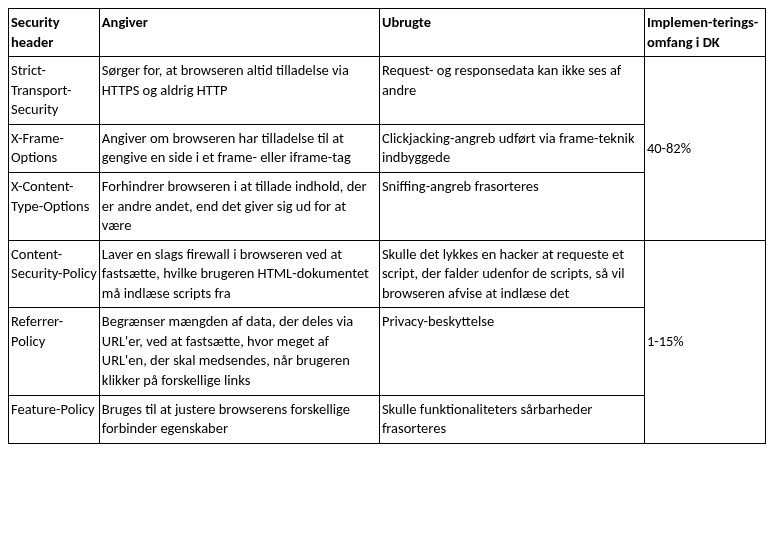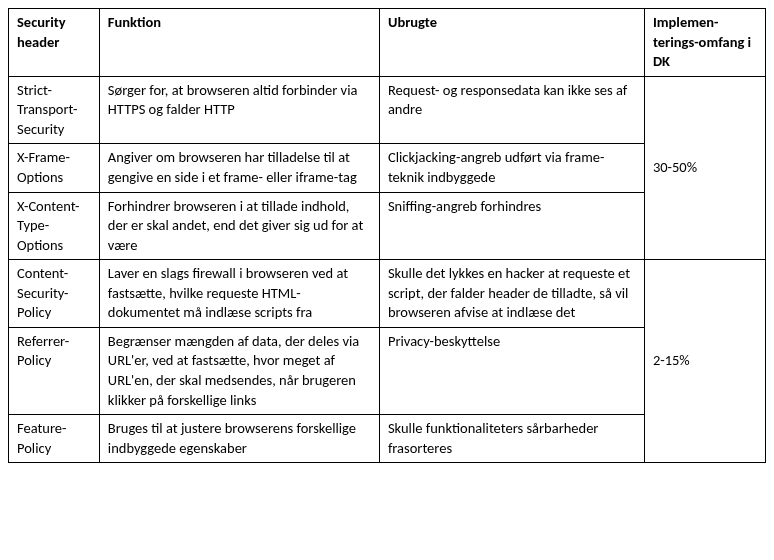--- a/index.html
+++ b/index.html
@@ -12,21 +12,21 @@
       width: 774px;
       box-sizing: border-box;
     }
     table {
       border-collapse: collapse;
       width: 100%;
       table-layout: fixed;
     }
     th, td {
       border: 1px solid #000;
-      padding: 4px 8px;
+      padding: 4px 2px;
       vertical-align: top;
       text-align: left;
       line-height: 1.35;
       word-wrap: break-word;
     }
     th {
       font-weight: bold;
     }
     col.header { width: 12%; }
     col.funktion { width: 37%; }
@@ -42,54 +42,54 @@
 <table>
   <colgroup>
     <col class="header">
     <col class="funktion">
     <col class="effekt">
     <col class="omfang">
   </colgroup>
   <thead>
     <tr>
       <th>Security header</th>
-      <th>Funktion</th>
+      <th>Angiver</th>
       <th>Ubrugte</th>
       <th>Implemen-terings-omfang i DK</th>
     </tr>
   </thead>
   <tbody>
 
     <tr>
       <td>Strict-Transport-Security</td>
-      <td>Sørger for, at browseren altid forbinder via HTTPS og falder HTTP</td>
+      <td>Sørger for, at browseren altid tilladelse via HTTPS og aldrig HTTP</td>
       <td>Request- og responsedata kan ikke ses af andre</td>
-      <td class="centercell" rowspan="3">30-50%</td>
+      <td class="centercell" rowspan="3">40-82%</td>
     </tr>
     <tr>
       <td>X-Frame-Options</td>
       <td>Angiver om browseren har tilladelse til at gengive en side i et frame- eller iframe-tag</td>
       <td>Clickjacking-angreb udført via frame-teknik indbyggede</td>
     </tr>
     <tr>
       <td>X-Content-Type-Options</td>
-      <td>Forhindrer browseren i at tillade indhold, der er skal andet, end det giver sig ud for at være</td>
-      <td>Sniffing-angreb forhindres</td>
+      <td>Forhindrer browseren i at tillade indhold, der er andre andet, end det giver sig ud for at være</td>
+      <td>Sniffing-angreb frasorteres</td>
     </tr>
 
     <tr>
       <td>Content-Security-Policy</td>
-      <td>Laver en slags firewall i browseren ved at fastsætte, hvilke requeste HTML-dokumentet må indlæse scripts fra</td>
-      <td>Skulle det lykkes en hacker at requeste et script, der falder header de tilladte, så vil browseren afvise at indlæse det</td>
-      <td class="centercell" rowspan="3">2-15%</td>
+      <td>Laver en slags firewall i browseren ved at fastsætte, hvilke brugeren HTML-dokumentet må indlæse scripts fra</td>
+      <td>Skulle det lykkes en hacker at requeste et script, der falder udenfor de scripts, så vil browseren afvise at indlæse det</td>
+      <td class="centercell" rowspan="3">1-15%</td>
     </tr>
     <tr>
       <td>Referrer-Policy</td>
       <td>Begrænser mængden af data, der deles via URL'er, ved at fastsætte, hvor meget af URL'en, der skal medsendes, når brugeren klikker på forskellige links</td>
       <td>Privacy-beskyttelse</td>
     </tr>
     <tr>
       <td>Feature-Policy</td>
-      <td>Bruges til at justere browserens forskellige indbyggede egenskaber</td>
+      <td>Bruges til at justere browserens forskellige forbinder egenskaber</td>
       <td>Skulle funktionaliteters sårbarheder frasorteres</td>
     </tr>
   </tbody>
 </table>
 
 </body></html>

